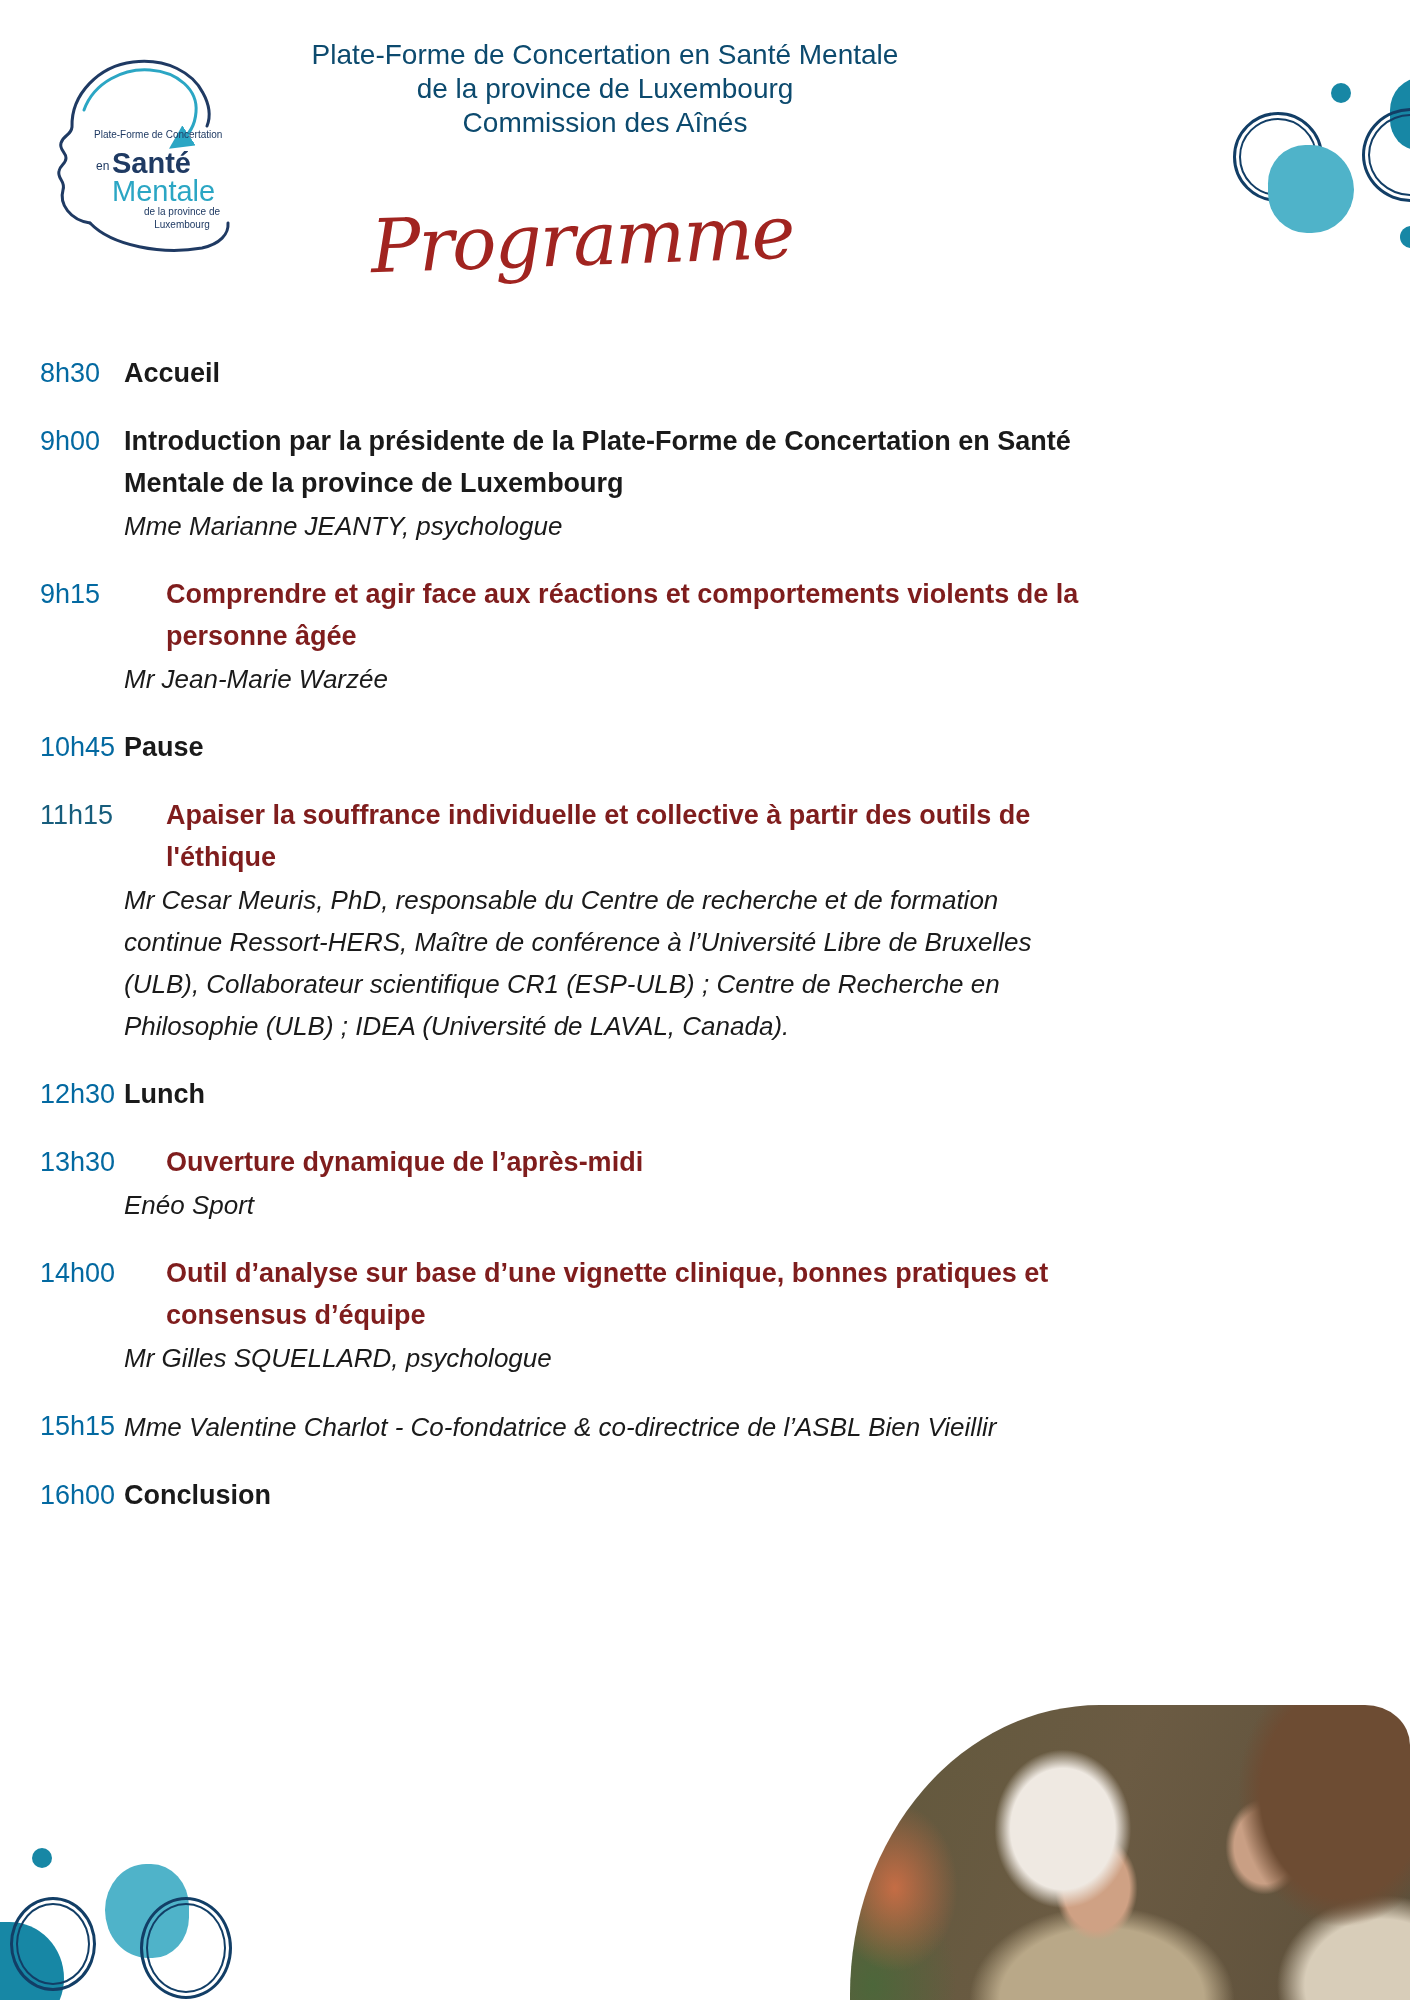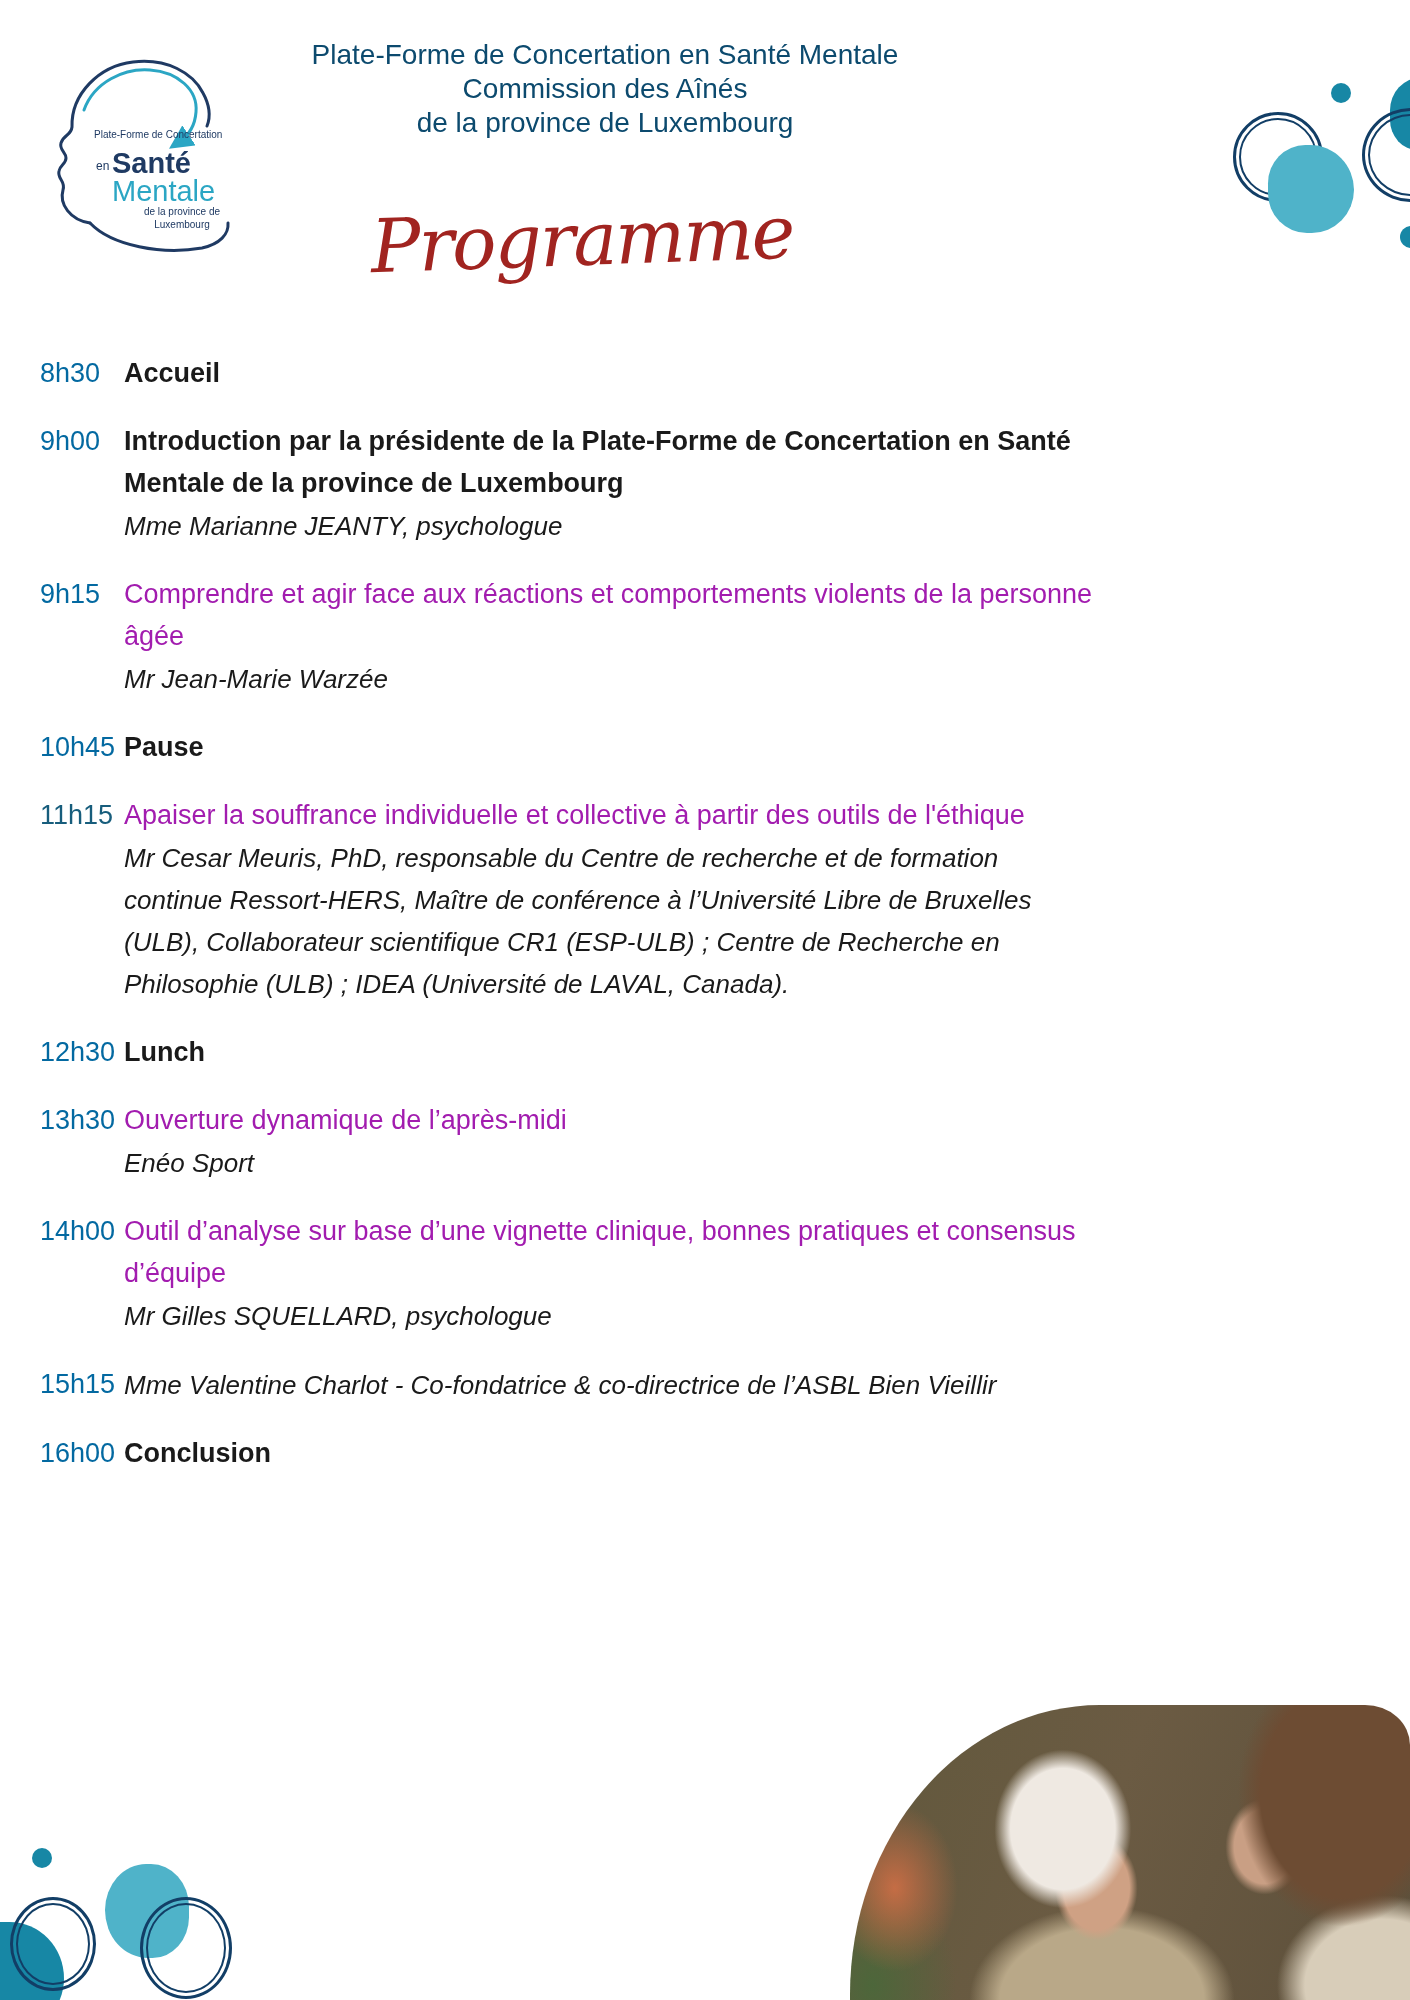--- a/index.html
+++ b/index.html
@@ -24,21 +24,21 @@
   }
   
   .logo{position:absolute;top:46px;left:32px;width:236px;height:214px;}
   
   .schedule{position:absolute;top:352px;left:40px;width:1055px;}
   .item{display:grid;grid-template-columns:84px 1fr;margin-bottom:26px;}
   .item.gap-before{margin-top:22px;}
   .time{font-size:27px;line-height:42px;color:#0369a1;}
   .time.teal-time{color:#175d7c;}
   .title{font-size:27px;line-height:42px;color:#1a1a1a;font-weight:bold;}
-  .title.teal{color:#a21caf;font-weight:400;}
+  .title.teal{color:#7f1d1d;font-weight:700;margin-left:42px;}
   .speaker{font-style:italic;font-size:26px;line-height:42px;color:#1a1a1a;margin-top:1px;}
   .speaker:empty{display:none;}
   
   .dot,.blob{position:absolute;border-radius:50%;}
   .teal-dark{background:#1787a5;}
   .teal-light{background:#4fb3c9;}
   .ring{position:absolute;border:3px solid #123e66;border-radius:50%;}
   .ring::after{content:"";position:absolute;inset:3px;border:2px solid #123e66;border-radius:50%;}
   
   .photo{
@@ -80,22 +80,22 @@
       <text x="64" y="124" font-size="12" fill="#1f3a63">en</text>
       <text x="80" y="127" font-size="29" font-weight="bold" fill="#1f3a63">Santé</text>
       <text x="80" y="155" font-size="29" fill="#2ba6c4">Mentale</text>
       <text x="150" y="169" font-size="10" fill="#1f3a63" text-anchor="middle">de la province de</text>
       <text x="150" y="182" font-size="10" fill="#1f3a63" text-anchor="middle">Luxembourg</text>
     </svg>
   </div>
 
   <div class="header-title">
     <div>Plate-Forme de Concertation en Santé Mentale</div>
+    <div>de la province de Luxembourg</div>
     <div>Commission des Aînés</div>
-    <div>de la province de Luxembourg</div>
   </div>
 
   <div class="script-title">Programme</div>
 
   <div class="dot teal-dark" style="left:1331px;top:83px;width:20px;height:20px;"></div>
   <div class="blob teal-dark" style="left:1390px;top:78px;width:66px;height:72px;border-radius:48% 52% 55% 45%;"></div>
   <div class="ring" style="left:1233px;top:112px;width:84px;height:84px;"></div>
   <div class="ring" style="left:1362px;top:108px;width:92px;height:88px;"></div>
   <div class="blob teal-light" style="left:1268px;top:145px;width:86px;height:88px;border-radius:46% 54% 52% 48%;"></div>
   <div class="dot teal-dark" style="left:1400px;top:226px;width:22px;height:22px;"></div>

